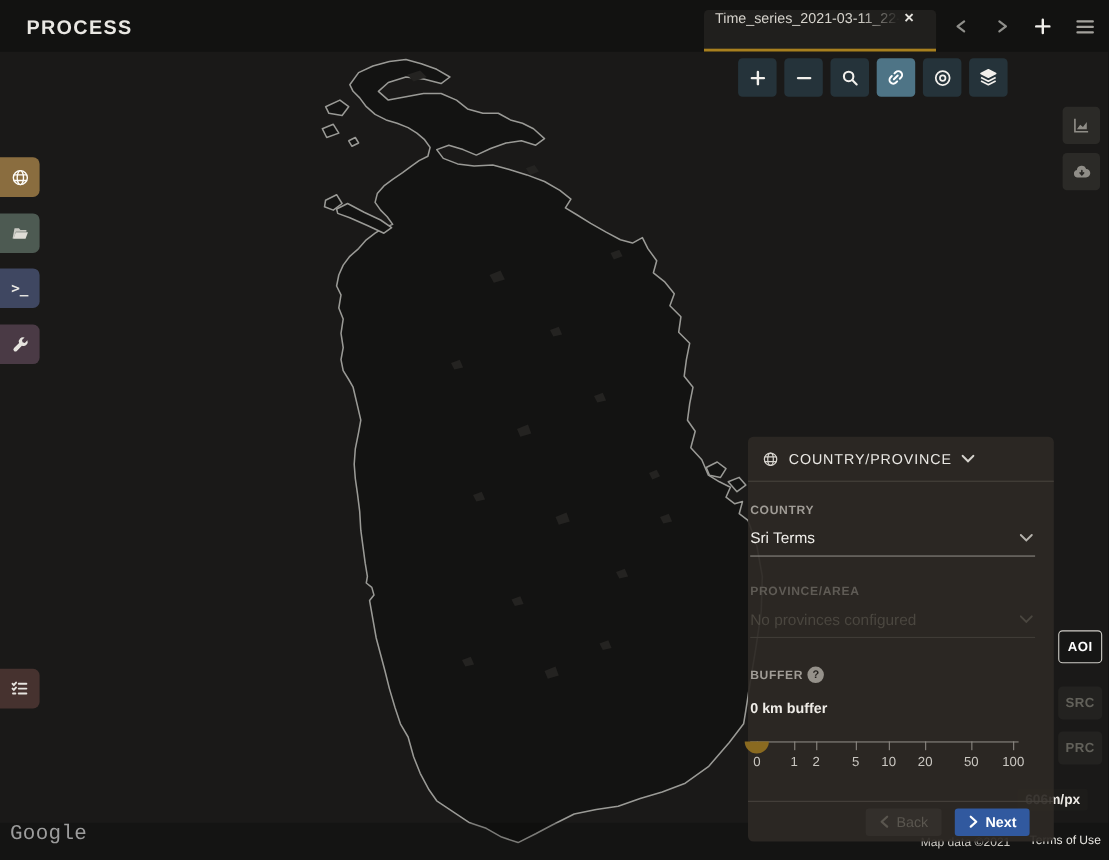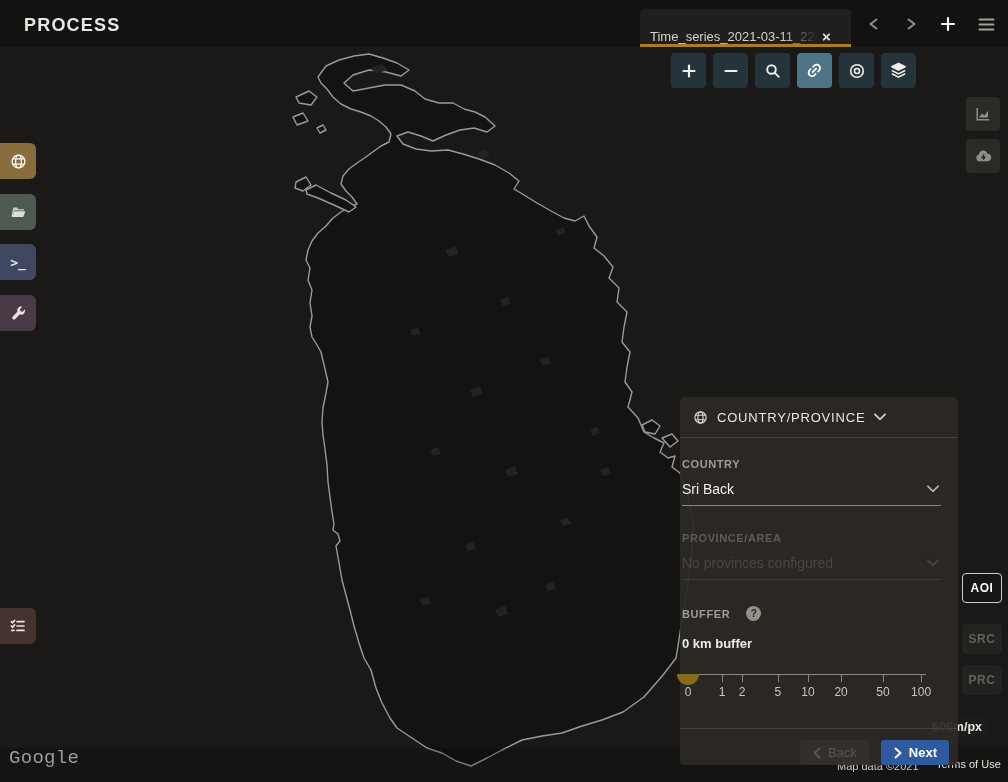--- a/index.html
+++ b/index.html
@@ -7,22 +7,22 @@
         background:#1a1918;font-family:"Liberation Sans",sans-serif;
         -webkit-font-smoothing:antialiased;}
   svg.map{position:absolute;left:0;top:0;z-index:0;}
   .bottom-shade{position:absolute;left:0;right:0;bottom:0;height:34px;background:rgba(0,0,0,0.20);z-index:1;}
 
   
   .topbar{position:absolute;left:0;top:0;right:0;height:47px;background:#121211;z-index:10;}
   .brand{position:absolute;left:24px;top:15px;font-size:18px;font-weight:bold;
          color:#e9e7e3;letter-spacing:1.2px;}
   .tab{position:absolute;left:640px;top:9px;width:211px;height:38px;background:#201f1d;
-       border-radius:4px 4px 0 0;border-bottom:3px solid #a8801f;display:flex;align-items:flex-end;
-       box-sizing:border-box;padding:16px 6px 0 10px;cursor:pointer;}
+       border-radius:4px 4px 0 0;border-bottom:3px solid #a8801f;display:flex;align-items:flex-start;
+       box-sizing:border-box;padding:0 6px 0 10px;cursor:pointer;}
   .tab-label{color:#d6d3cc;font-size:13px;width:168px;overflow:hidden;white-space:nowrap;
        -webkit-mask-image:linear-gradient(90deg,#000 78%,transparent);
        mask-image:linear-gradient(90deg,#000 78%,transparent);}
   .tab-close{color:#e6e4df;font-size:15px;font-weight:bold;margin-left:4px;line-height:1;cursor:pointer;}
   .nav-ico{position:absolute;top:14px;width:20px;height:20px;display:flex;align-items:center;
        justify-content:center;cursor:pointer;}
 
   
   .map-controls{position:absolute;left:671px;top:53px;display:flex;gap:7px;z-index:5;}
   .mc-btn{width:35px;height:35px;background:#25333a;border-radius:4px;display:flex;
@@ -59,32 +59,32 @@
        gap:9px;padding:0 13px;cursor:pointer;}
   .p-title{color:#e9e7e3;font-size:13px;letter-spacing:.8px;}
   .p-body{padding:12px 17px 0 2px;}
   .f-label{font-size:11px;font-weight:bold;letter-spacing:.6px;color:#a09c96;margin-top:8px;}
   .f-label.dim{color:#5f5b55;}
   .select{display:flex;align-items:center;justify-content:space-between;
        padding:11px 2px 8px 0;border-bottom:1px solid #8a8781;cursor:pointer;}
   .select .val{color:#f0eeea;font-size:14px;}
   .select.disabled{border-bottom:1px solid #3f3b36;cursor:default;}
   .select.disabled .val{color:#4a463f;}
-  .buffer-row{display:flex;align-items:center;gap:16px;margin-top:26px;}
+  .buffer-row{display:flex;align-items:center;gap:4px;margin-top:26px;}
   .help{width:15px;height:15px;border-radius:50%;background:#95918a;color:#262320;font-size:10px;
        font-weight:bold;display:flex;align-items:center;justify-content:center;cursor:pointer;}
   .buf-val{color:#efece7;font-size:13px;font-weight:bold;margin-top:15px;}
   .slider{position:relative;margin-top:9px;height:46px;width:244px;}
   .track{position:absolute;left:0;right:0;top:14px;height:1px;background:#8a8781;cursor:pointer;}
   .tick{position:absolute;top:14px;width:1px;height:8px;background:#8a8781;}
   .tick-label{position:absolute;top:25px;transform:translateX(-50%);color:#c9c6c0;font-size:12px;}
   .handle{position:absolute;top:14px;transform:translateX(-50%);width:22px;height:11px;
        background:#8a6a20;border-radius:0 0 12px 12px;cursor:grab;}
   .p-footer{position:absolute;left:0;right:0;bottom:0;height:36px;border-top:1px solid #46423c;
-       display:flex;align-items:flex-end;justify-content:flex-end;gap:12px;padding-right:9px;}
+       display:flex;align-items:center;justify-content:flex-end;gap:12px;padding-right:22px;}
   .btn{display:flex;align-items:center;gap:6px;font-size:13px;border-radius:3px;
        padding:5px 12px;cursor:pointer;}
   .btn.back{color:#5a564f;background:rgba(255,255,255,0.04);}
   .btn.next{color:#fff;background:#31599f;font-weight:bold;}
 
   
   .scale-badge{position:absolute;left:925px;top:717px;z-index:4;background:#1d1c1a;border-radius:3px;
        padding:3px 7px;color:#ece9e4;font-size:12.5px;font-weight:bold;}
   .attr-mapdata{position:absolute;left:837px;top:760px;z-index:4;color:#cfccc6;font-size:11px;}
   .attr-terms{position:absolute;left:936px;top:758px;z-index:4;color:#e6e4df;font-size:11px;cursor:pointer;}
@@ -276,21 +276,21 @@
       </svg>
       <span class="p-title">COUNTRY/PROVINCE</span>
       <svg width="12" height="8" viewBox="0 0 12 8" fill="none" stroke="#d5d2cc" stroke-width="1.8" stroke-linecap="round">
         <path d="M1 1.3 L6 6.3 L11 1.3"></path>
       </svg>
     </div>
 
     <div class="p-body">
       <div class="f-label">COUNTRY</div>
       <div class="select">
-        <span class="val">Sri Back</span>
+        <span class="val">Sri Terms</span>
         <svg width="12" height="8" viewBox="0 0 12 8" fill="none" stroke="#b5b2ac" stroke-width="1.8" stroke-linecap="round">
           <path d="M1 1.3 L6 6.3 L11 1.3"></path>
         </svg>
       </div>
 
       <div class="f-label dim" style="margin-top:26px;">PROVINCE/AREA</div>
       <div class="select disabled">
         <span class="val">No provinces configured</span>
         <svg width="12" height="8" viewBox="0 0 12 8" fill="none" stroke="#4a463f" stroke-width="1.8" stroke-linecap="round">
           <path d="M1 1.3 L6 6.3 L11 1.3"></path>

